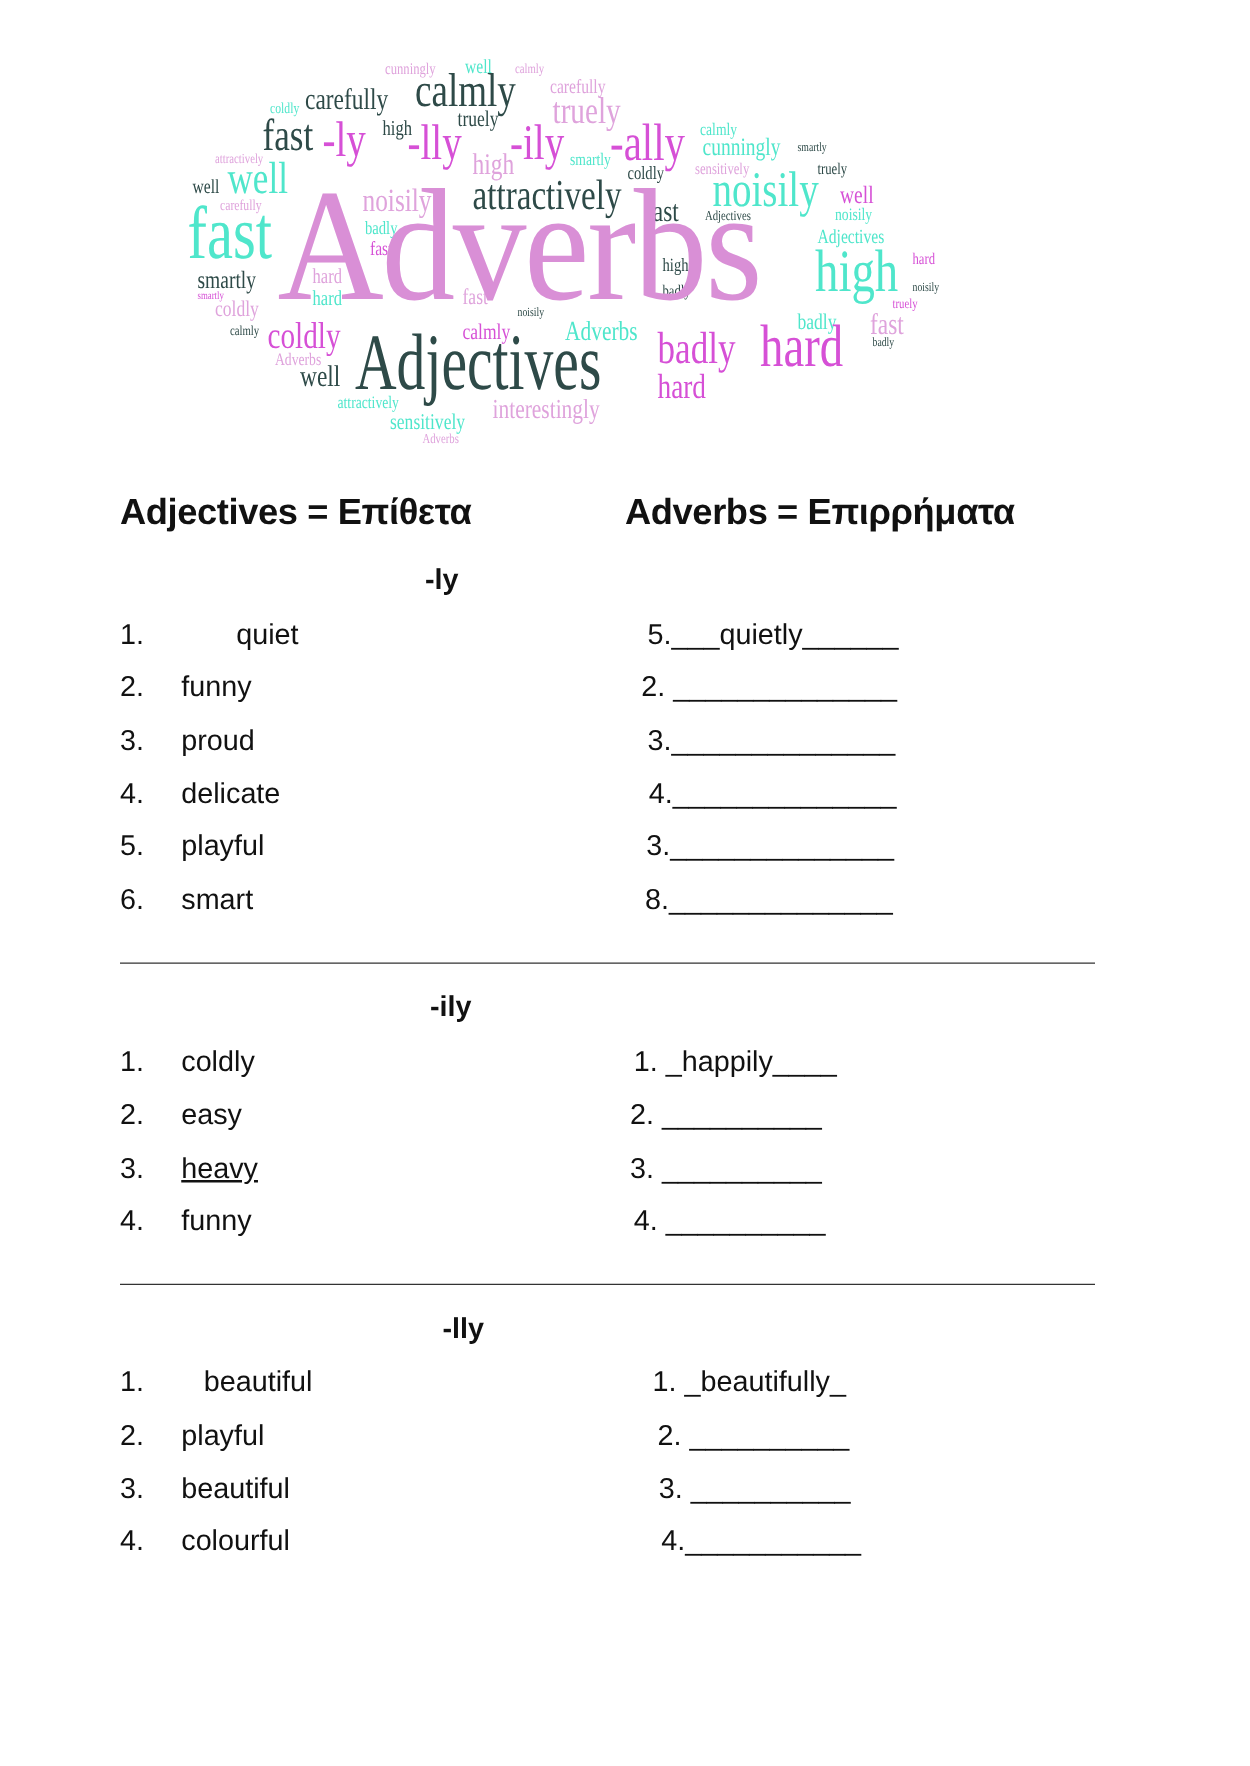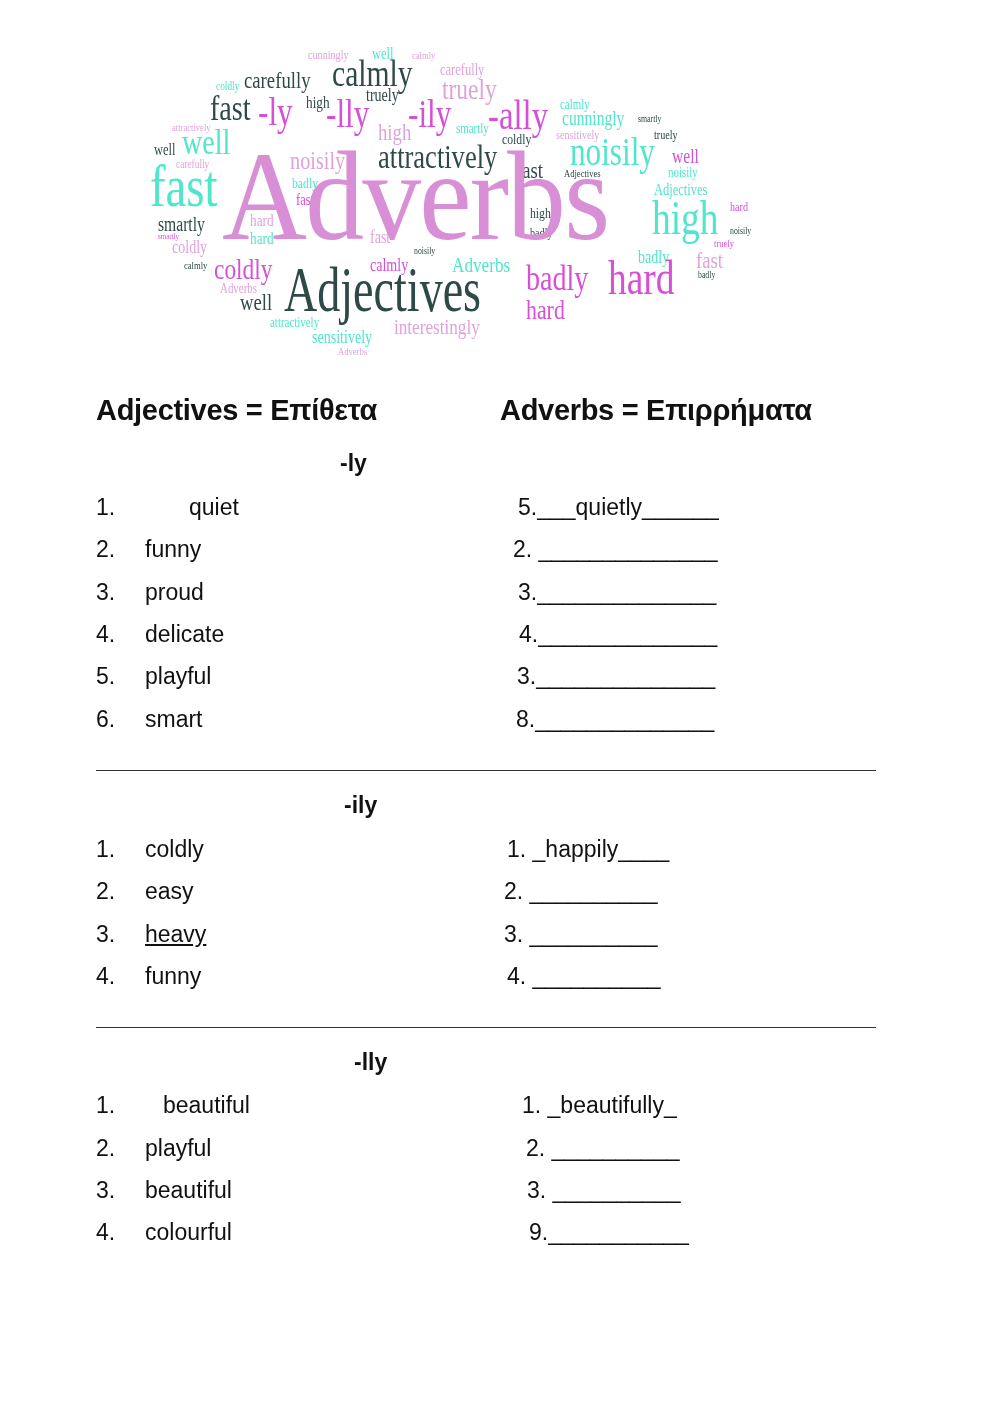--- a/index.html
+++ b/index.html
@@ -155,13 +155,13 @@
 <div class="num" style="left:96px; top:1135px;">2.</div>
 <div class="item" style="left:145px; top:1135px;">playful</div>
 <div class="ans" style="left:526px; top:1135px;">2. __________</div>
 
 <div class="num" style="left:96px; top:1177px;">3.</div>
 <div class="item" style="left:145px; top:1177px;">beautiful</div>
 <div class="ans" style="left:527px; top:1177px;">3. __________</div>
 
 <div class="num" style="left:96px; top:1219px;">4.</div>
 <div class="item" style="left:145px; top:1219px;">colourful</div>
-<div class="ans" style="left:529px; top:1219px;">9.___________</div>
+<div class="ans" style="left:529px; top:1219px;">4.___________</div>
 
 </body></html>

